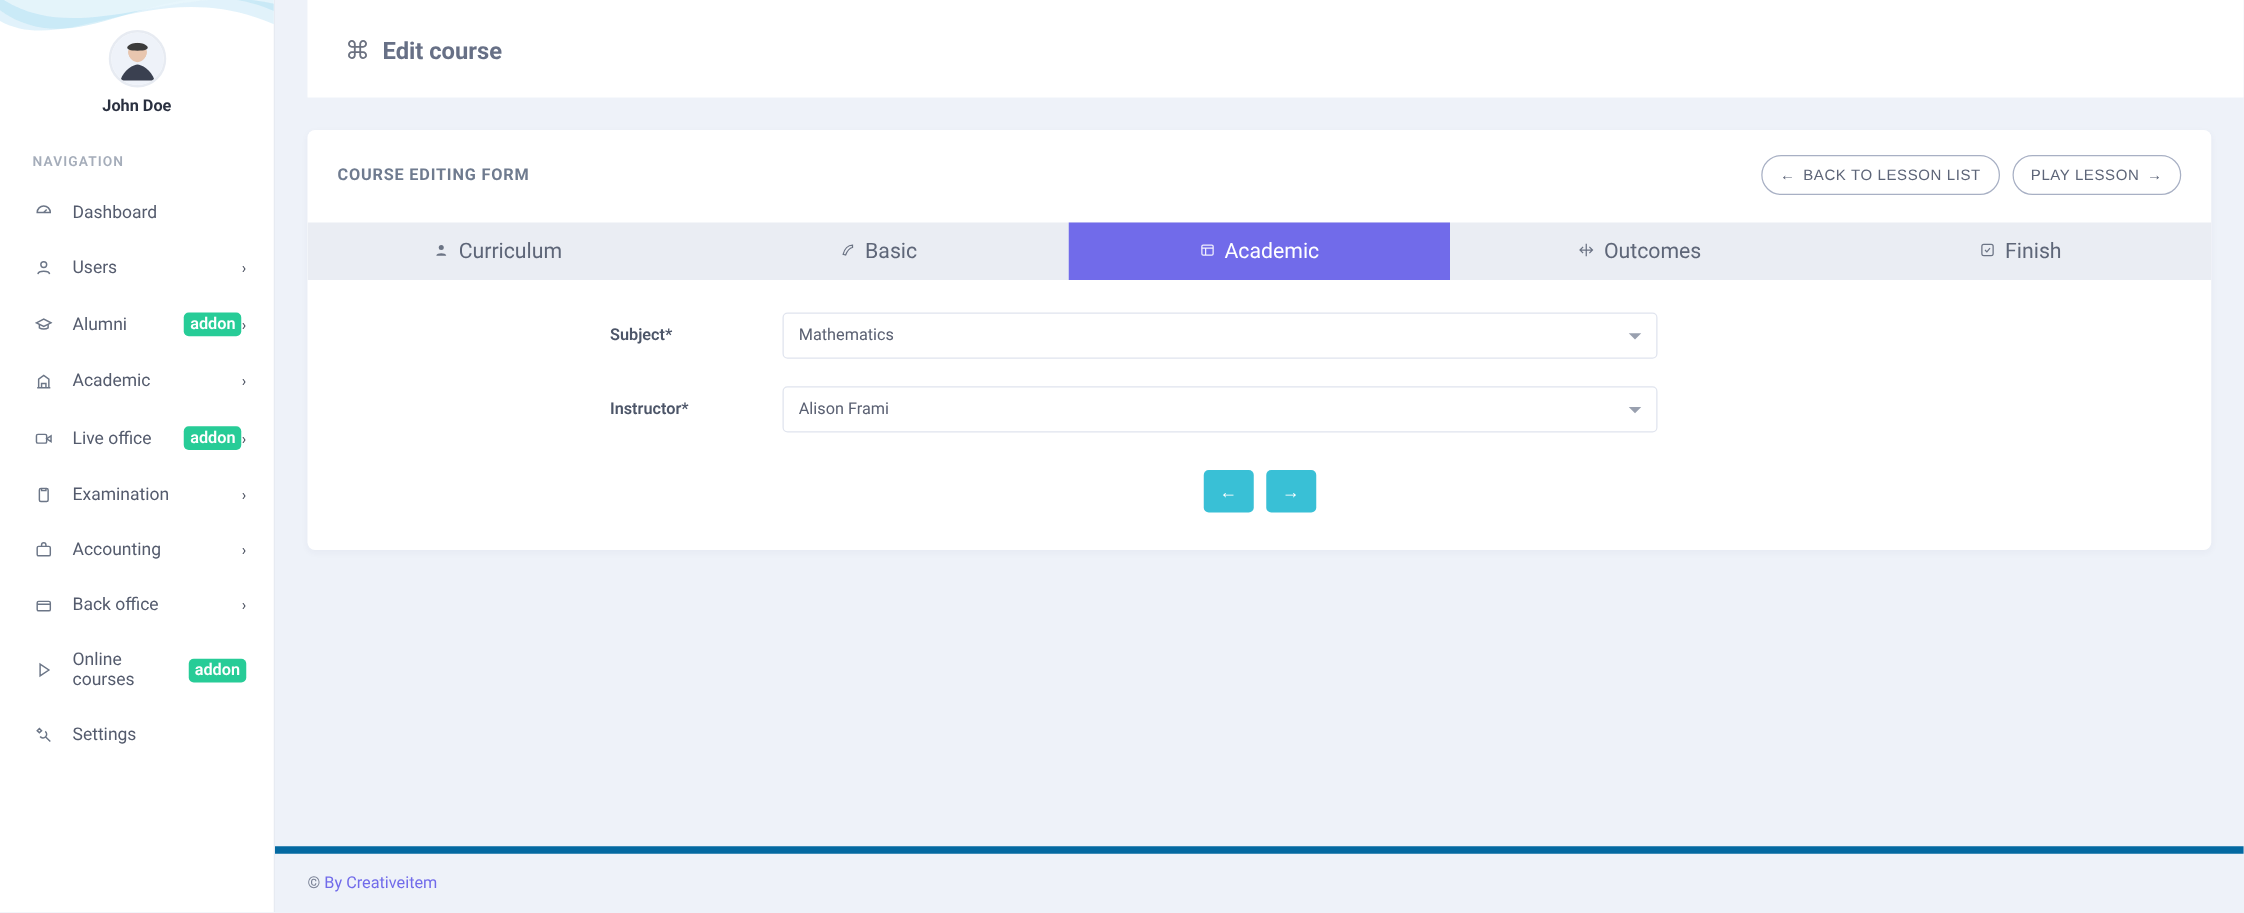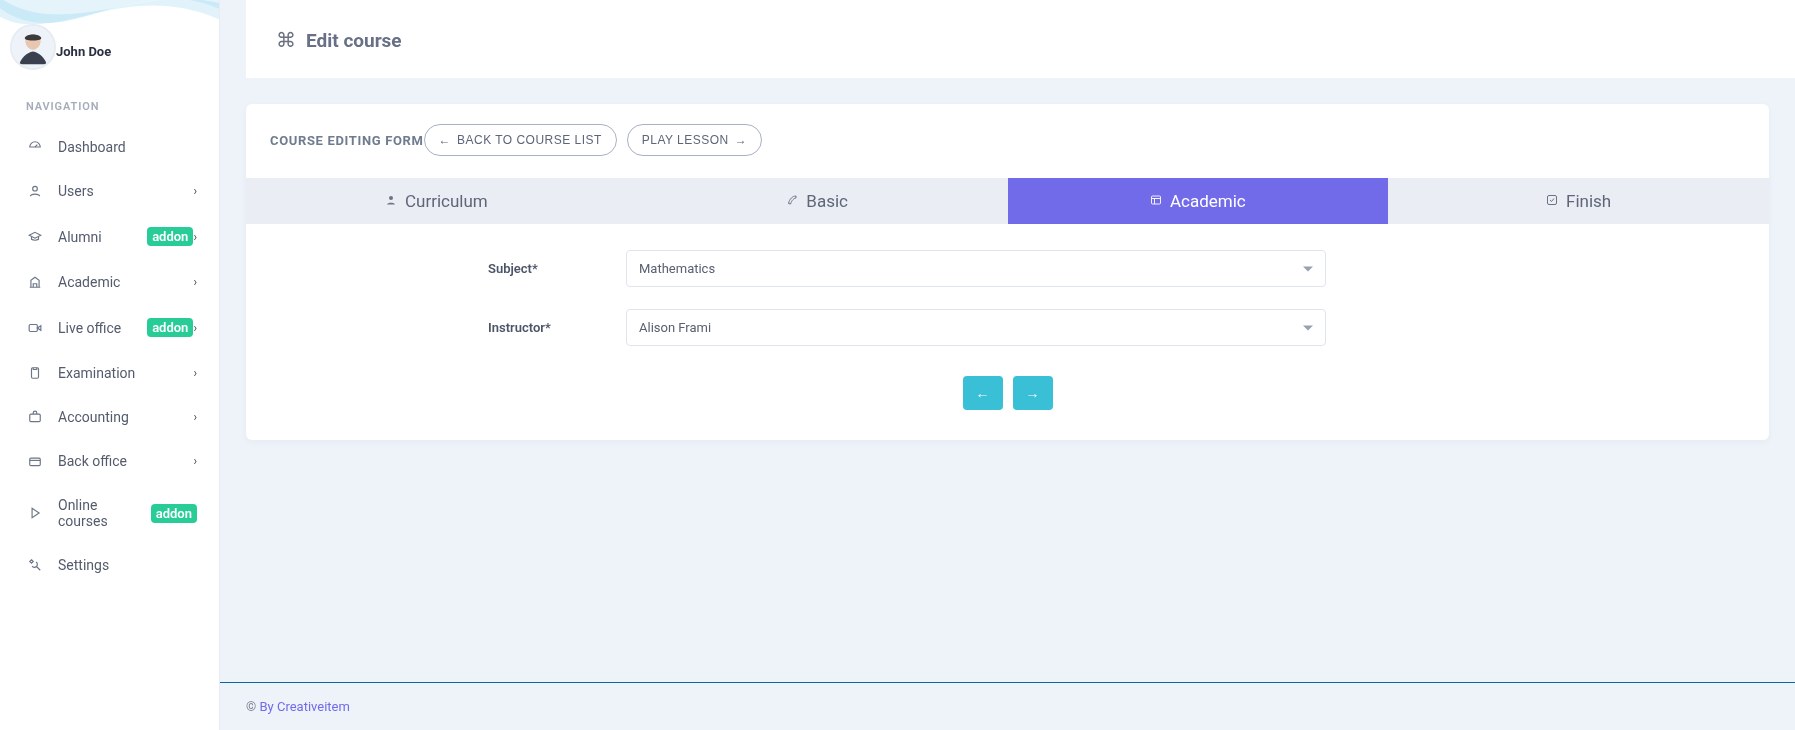--- a/index.html
+++ b/index.html
@@ -23,21 +23,21 @@
     overflow: hidden;
   }
   .sidebar-decor {
     position: absolute;
     top: -40px; left: -20px;
     width: 260px; height: 140px;
     opacity: .9;
     pointer-events: none;
   }
   .profile {
-    display: flex; flex-direction: row; align-items: center;
+    display: flex; flex-direction: column; align-items: center;
     padding: 24px 10px 10px 10px;
     position: relative;
     z-index: 1;
   }
   .avatar {
     width: 46px; height: 46px; border-radius: 50%;
     border: 2px solid #e7ebf2;
     background: #f8fafc;
     overflow: hidden;
   }
@@ -85,21 +85,21 @@
     flex: 1;
     padding: 0 26px 24px 26px;
   }
   .card {
     background: #fff;
     border-radius: 6px;
     box-shadow: 0 2px 6px rgba(50,60,90,.04);
     overflow: hidden;
   }
   .card-header {
-    display: flex; align-items: center; 
+    display: flex; align-items: center; justify-content: space-between;
     padding: 20px 24px 10px 24px;
   }
   .card-header h3 {
     font-size: 13px; font-weight: 700; letter-spacing: .05em; color: #6f7b8f;
   }
   .header-actions { display: flex; gap: 10px;}
   .pill-btn {
     border: 1px solid #a8b0c4;
     background: #fff;
     color: #5d6578;
@@ -182,21 +182,21 @@
     width: 40px; height: 34px;
     background: #39c0d6;
     border: none; border-radius: 4px;
     color: #fff;
     display: inline-flex; align-items: center; justify-content: center;
     cursor: pointer;
     font-size: 14px;
   }
   
   .footer {
-    border-top: 1px solid #0369a1;
+    border-top: 6px solid #0369a1;
     padding: 16px 26px;
     font-size: 13px;
     color: #7a8296;
     background: transparent;
     margin-left: 0;
   }
   .footer a { color: #716bea; text-decoration: none; }
 </style>
 </head>
 <body>
@@ -336,21 +336,21 @@
     </div>
 
     <div class="content">
       <div class="card">
 
         <div class="card-header">
           <h3>COURSE EDITING FORM</h3>
           <div class="header-actions">
             <button class="pill-btn">
               <span class="arrow">←</span>
-              <span>BACK TO COURSE LIST</span>
+              <span>BACK TO LESSON LIST</span>
             </button>
             <button class="pill-btn">
               <span>PLAY LESSON</span>
               <span class="arrow">→</span>
             </button>
           </div>
         </div>
 
         <div class="tabs">
 
@@ -366,20 +366,26 @@
                   <path d="M20 4c-7 0-13 6-15 15l4 1c3-8 6-11 11-12z"></path>
                 </svg></span>
               <span>Basic</span>
             </div>
             <div class="tab active">
               <span class="tab-icon"><svg width="12" height="12" viewBox="0 0 24 24" fill="none" stroke="currentColor" stroke-width="2">
                   <rect x="3" y="4" width="18" height="16" rx="2"></rect>
                   <path d="M3 9h18M9 9v11"></path>
                 </svg></span>
               <span>Academic</span>
+            </div>
+            <div class="tab">
+              <span class="tab-icon"><svg width="12" height="12" viewBox="0 0 24 24" fill="none" stroke="currentColor" stroke-width="2">
+                  <path d="M12 2v20M2 12h20M7 7l-5 5 5 5M17 7l5 5-5 5"></path>
+                </svg></span>
+              <span>Outcomes</span>
             </div>
             <div class="tab">
               <span class="tab-icon"><svg width="12" height="12" viewBox="0 0 24 24" fill="none" stroke="currentColor" stroke-width="2">
                   <rect x="3" y="3" width="18" height="18" rx="3"></rect>
                   <path d="M8 12l3 3 5-6"></path>
                 </svg></span>
               <span>Finish</span>
             </div>
           </div>
 

